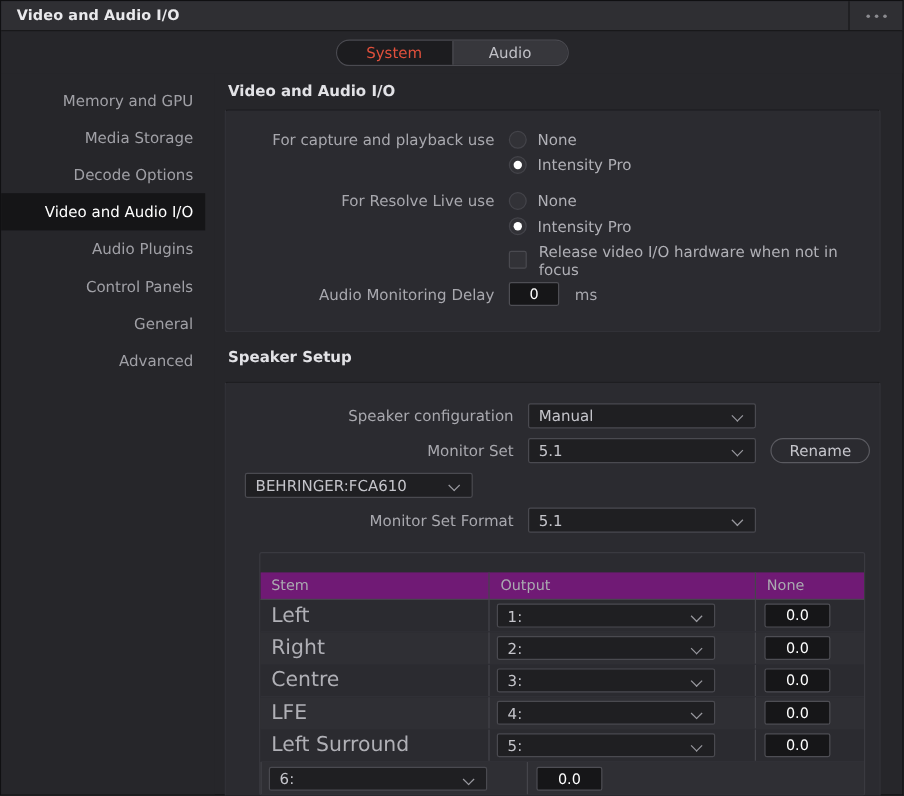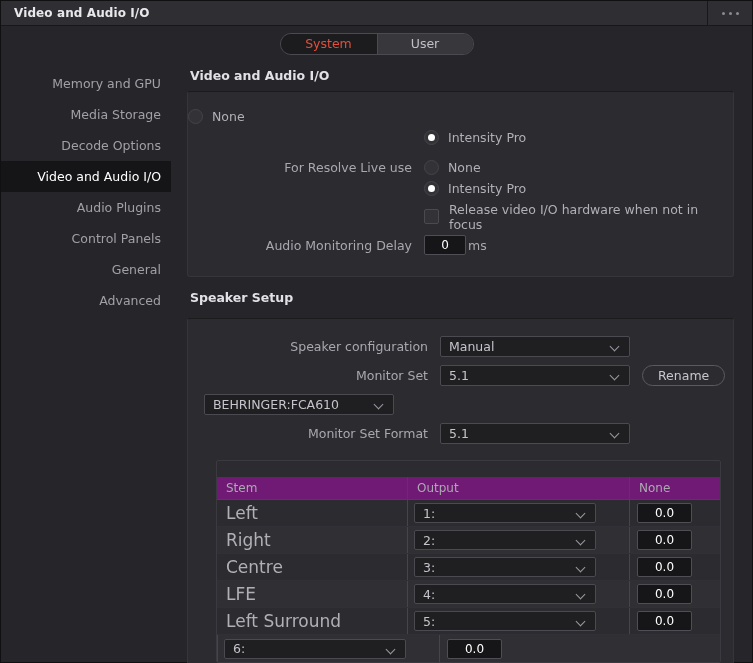--- a/index.html
+++ b/index.html
@@ -220,21 +220,21 @@
     background: #161618;
     border: 1px solid #4e4e54;
     border-radius: 2px;
     color: #ffffff;
     font-size: 12px;
     font-family: "DejaVu Sans", sans-serif;
     text-align: center;
     line-height: 18px;
     cursor: text;
   }
-  .unit { margin-left: 2px; font-size: 12.5px; color: #a8a8ae; }
+  .unit { margin-left: 13px; font-size: 12.5px; color: #a8a8ae; }
 
   
   .sel-row { height: 29px; }
   .select {
     position: relative;
     width: 190px; height: 21px;
     background: #1f1f22;
     border: 1px solid #4a4a50;
     border-radius: 2px;
     display: flex;
@@ -337,21 +337,21 @@
     <div id="titlebar-menu">
       <span class="dot"></span>
       <span class="dot"></span>
       <span class="dot"></span>
     </div>
   </div>
 
   <div id="tabbar">
     <div id="segmented">
       <div class="seg active">System</div>
-      <div class="seg inactive">User</div>
+      <div class="seg inactive">Audio</div>
     </div>
   </div>
 
   <div id="body">
 
     <div id="sidebar">
       <div class="nav-item">Memory and GPU</div>
       <div class="nav-item">Media Storage</div>
       <div class="nav-item">Decode Options</div>
       <div class="nav-item active">Video and Audio I/O</div>
@@ -361,20 +361,21 @@
       <div class="nav-item">Advanced</div>
     </div>
 
     <div id="content">
 
       <div class="section-title">Video and Audio I/O</div>
 
       <div class="panel" id="panel-io">
 
         <div class="form-row radio-row">
+          <div class="form-label">For capture and playback use</div>
           <div class="form-field">
             <span class="radio"></span>
             <span class="radio-text">None</span>
           </div>
         </div>
 
         <div class="form-row radio-row">
           <div class="form-label"></div>
           <div class="form-field">
             <span class="radio checked"></span>

